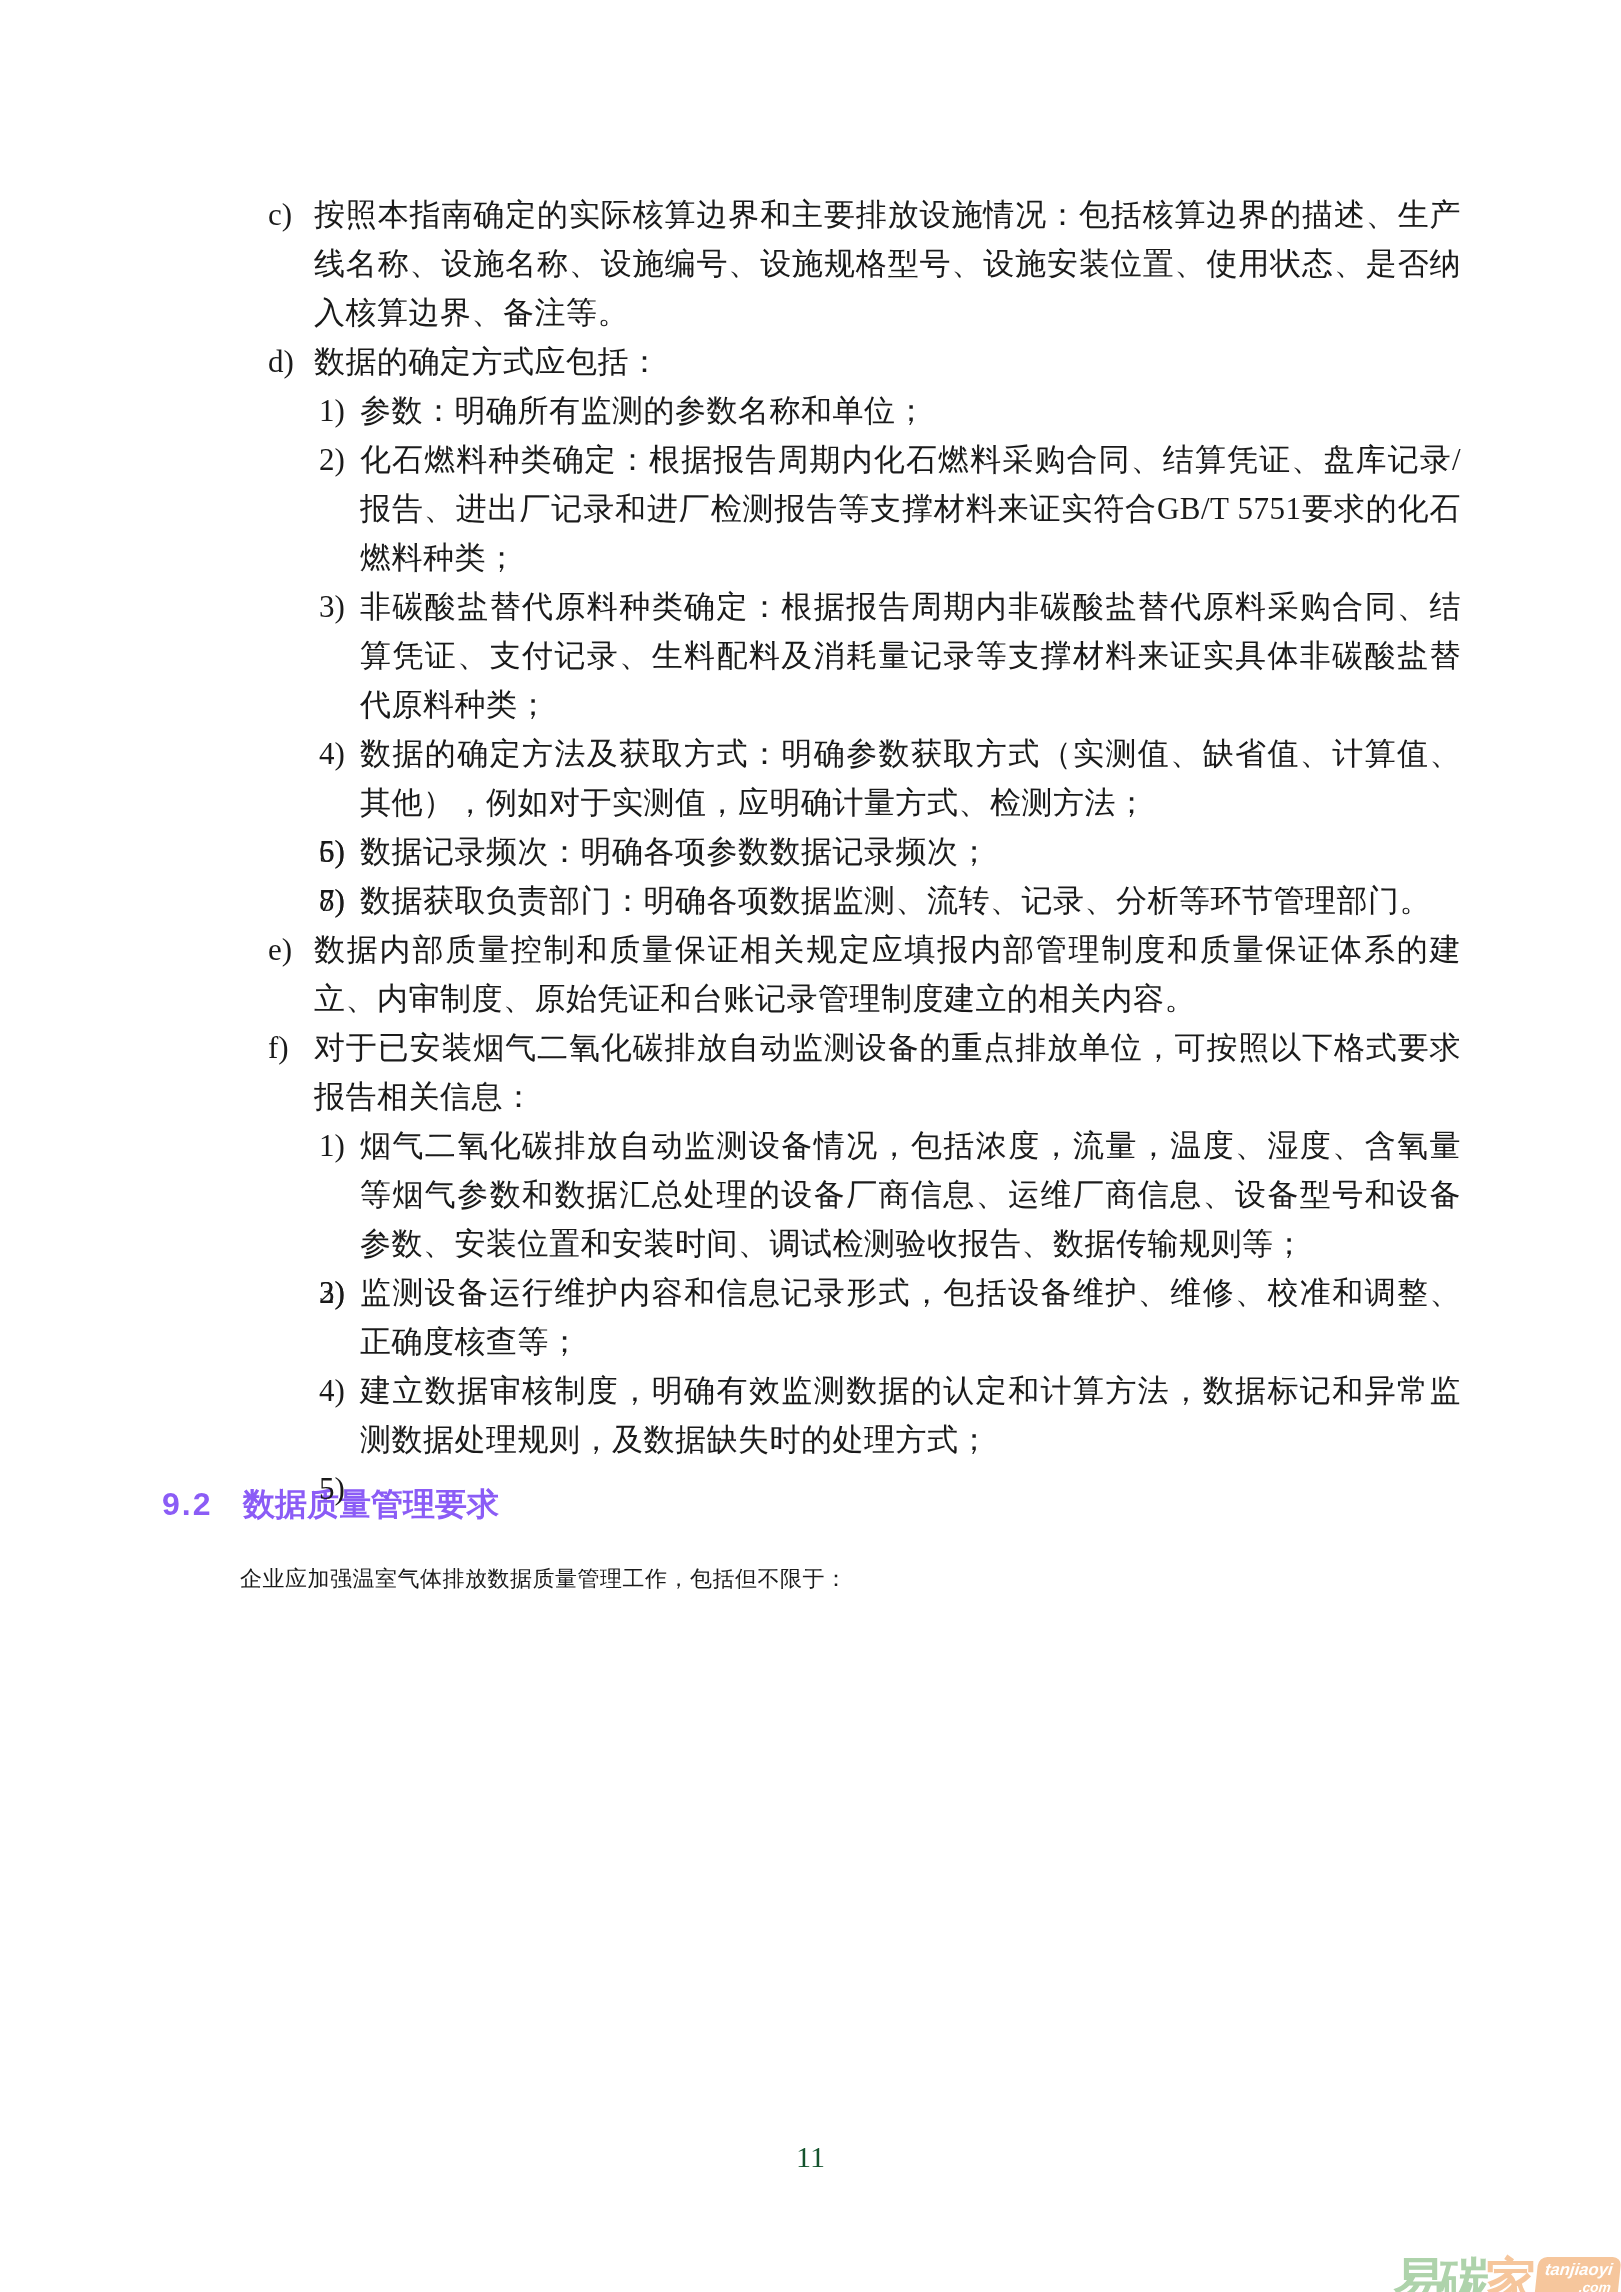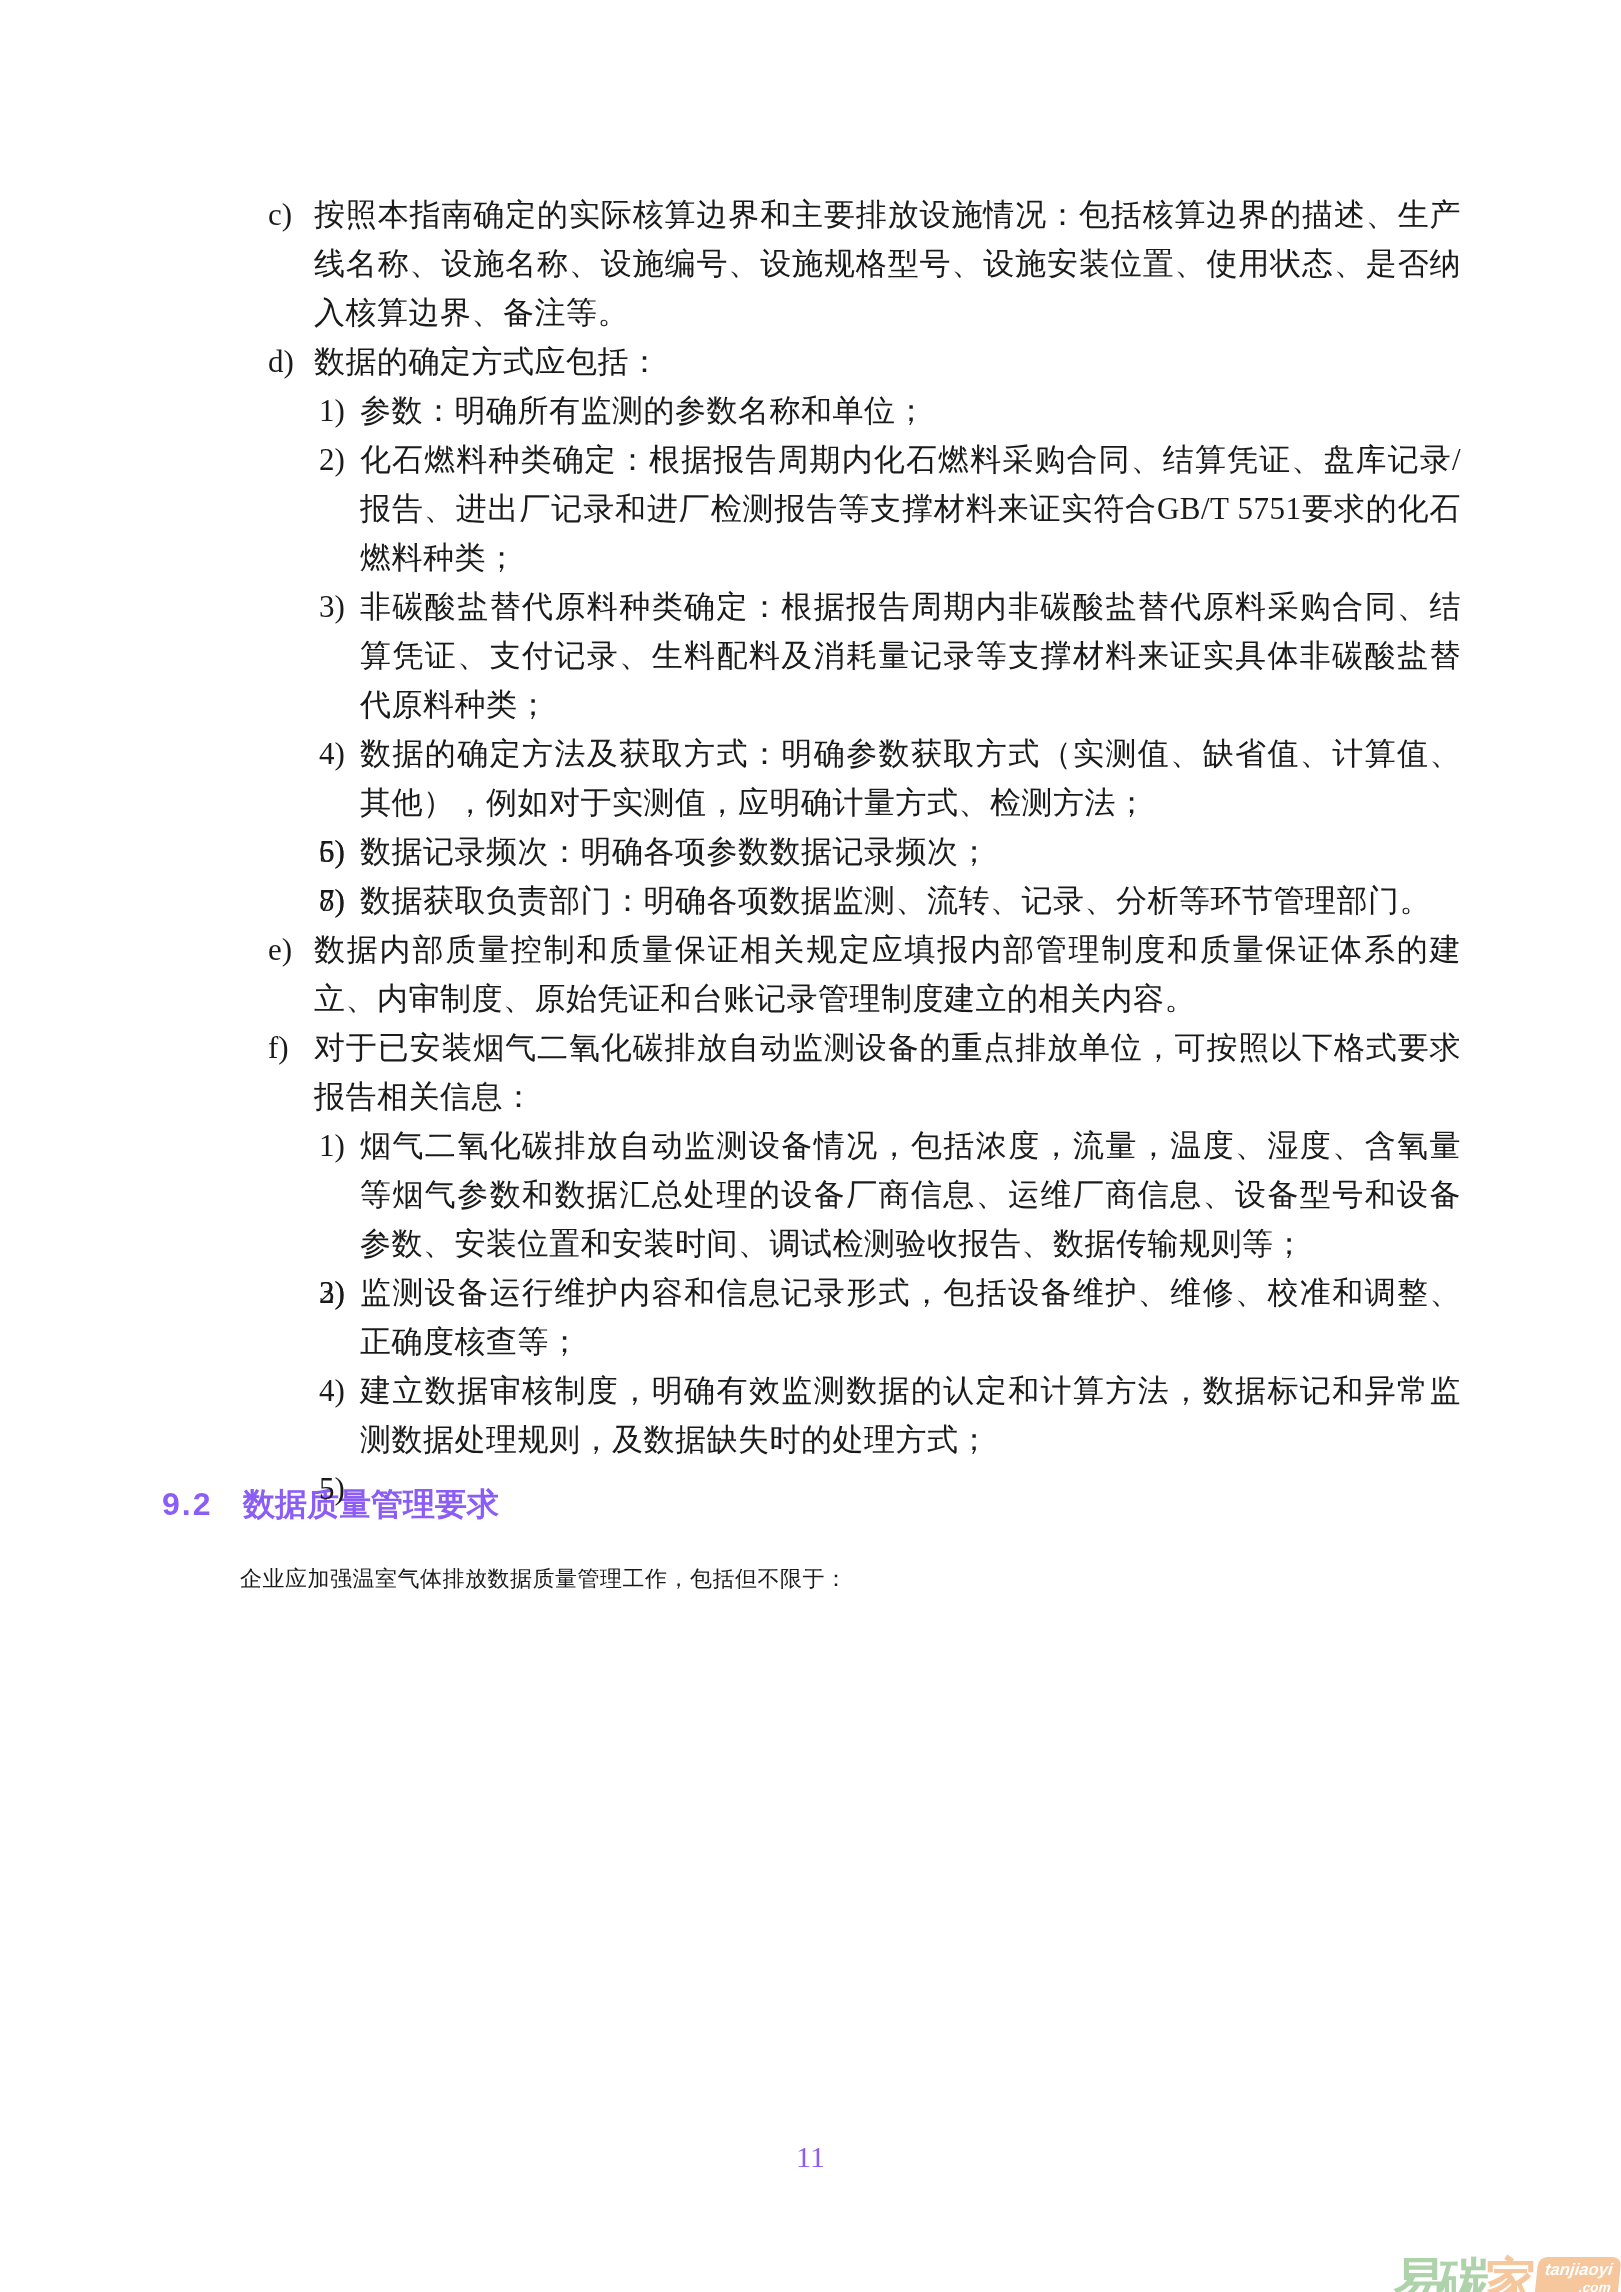--- a/index.html
+++ b/index.html
@@ -64,21 +64,21 @@
   }
   
   .page-number {
     position: absolute;
     top: 2140px;
     left: 0;
     width: 100%;
     text-align: center;
     font-size: 30px;
     line-height: 33px;
-    color: #8b5cf6;
+    color: #14532d;
   }
   
   .watermark {
     position: absolute;
     right: 2px;
     bottom: -13.7px;
     display: flex;
     align-items: center;
     white-space: nowrap;
   }

